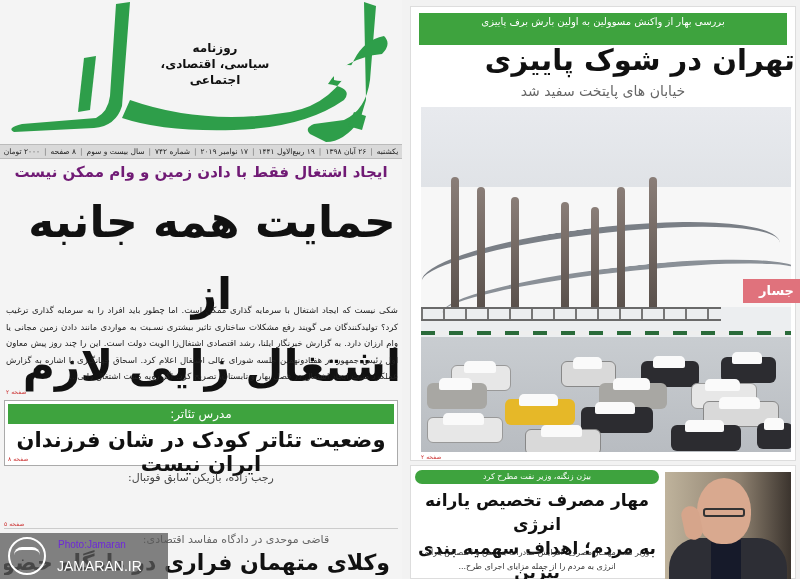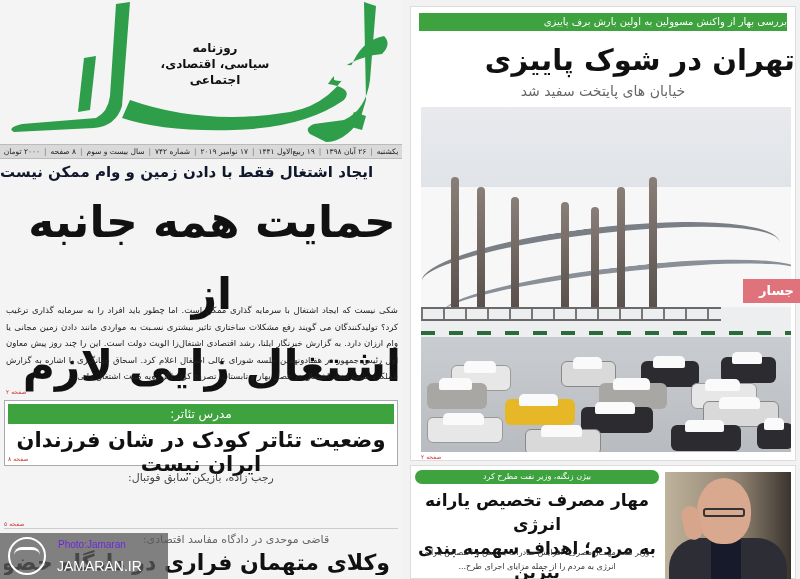--- a/index.html
+++ b/index.html
@@ -13,21 +13,21 @@
 
   .masthead { position: absolute; left: 0; top: 0; width: 402px; height: 146px; }
   .logo-svg { position: absolute; left: 4px; top: 0; width: 396px; height: 144px; }
   .tagline { position: absolute; left: 140px; top: 40px; width: 150px; text-align: center; font-weight: bold; color: #111; line-height: 1.35; }
   .tagline .t1 { font-size: 12px; display: block; }
   .tagline .t2 { font-size: 12px; display: block; }
 
   .dateline { position: absolute; left: 0; top: 144px; width: 402px; height: 15px; background: #d9d9d9; border-top: 1px solid #bbb; border-bottom: 1px solid #bbb; font-size: 7.5px; color: #222; display: flex; align-items: center; justify-content: center; gap: 4px; white-space: nowrap; overflow: hidden; }
   .dateline span.sep { color: #777; }
 
-  .kicker-1 { position: absolute; left: 0; top: 163px; width: 402px; text-align: left; font-size: 15px; color: #0f172a; font-weight: bold; }
+  .kicker-1 { position: absolute; left: 0; top: 163px; width: 402px; text-align: center; font-size: 15px; color: #701a75; font-weight: bold; }
   .headline-main { position: absolute; left: 6px; top: 186px; width: 392px; text-align: center; font-size: 44px; font-weight: bold; color: #111; line-height: 72px; letter-spacing: -1px; margin-left: 10px; }
 
   .lead-body { position: absolute; left: 6px; top: 302px; width: 392px; font-size: 8.5px; line-height: 16.5px; color: #222; text-align: justify; text-align-last: right; }
   .page-ref { position: absolute; font-size: 6px; color: #c33; }
 
   .box-theatre { position: absolute; left: 4px; top: 400px; width: 394px; height: 66px; border: 1px solid #aaa; background: #fff; }
   .box-theatre .bar { position: absolute; left: 3px; top: 3px; right: 3px; height: 20px; background: #3ea33e; color: #fff; font-size: 12px; text-align: center; line-height: 20px; }
   .box-theatre .hl { position: absolute; left: 0; right: 0; top: 27px; text-align: center; font-size: 21px; font-weight: bold; color: #111; }
 
   .kicker-2 { position: absolute; left: 0; top: 471px; width: 402px; text-align: center; font-size: 11px; color: #444; }
@@ -38,21 +38,21 @@
 
   .watermark { position: absolute; left: 0; top: 533px; width: 168px; height: 46px; background: rgba(90,90,90,0.75); direction: ltr; }
   .watermark .circle { position: absolute; left: 8px; top: 4px; width: 38px; height: 38px; border: 2px solid #fff; border-radius: 50%; }
   .watermark .circle-mark { position: absolute; left: 14px; top: 14px; width: 26px; height: 12px; border-top: 3px solid #fff; border-radius: 8px 8px 0 0; }
   .watermark .w1 { position: absolute; left: 58px; top: 6px; font-family: Liberation Sans, sans-serif; font-size: 10px; color: #6d28d9; }
   .watermark .w2 { position: absolute; left: 57px; top: 25px; font-family: "Liberation Sans", sans-serif; font-size: 14px; color: #fff; }
 
   
   .right-col { position: absolute; left: 404px; top: 0; width: 396px; height: 579px; background: #f2f2f2; }
   .top-box { position: absolute; left: 6px; top: 6px; width: 386px; height: 455px; background: #fff; border: 1px solid #ddd; }
-  .top-box .bar { position: absolute; left: 8px; top: 6px; width: 368px; height: 18px; background: #3ea33e; color: #fff; font-size: 10px; line-height: 18px; }
+  .top-box .bar { position: absolute; left: 8px; top: 6px; width: 368px; height: 32px; background: #3ea33e; color: #fff; font-size: 10px; text-align: center; line-height: 18px; }
   .top-box .hl { position: absolute; left: 0; right: 0; top: 36px; text-align: right; font-size: 29px; font-weight: bold; color: #111; }
   .top-box .sub { position: absolute; left: 0; right: 0; top: 76px; text-align: center; font-size: 14px; color: #666; }
 
   .photo { position: absolute; left: 10px; top: 100px; width: 370px; height: 345px; background: #eceef0; overflow: hidden; }
   .photo .sky { position: absolute; left: 0; top: 0; width: 100%; height: 90px; background: linear-gradient(#e8eaee, #dfe2e6); }
   .photo .snow { position: absolute; left: 0; top: 80px; width: 100%; height: 120px; background: #f7f7f7; }
   .photo .road-curve { position: absolute; left: 0; top: 120px; width: 360px; height: 70px; border-top: 6px solid #7a7f86; border-radius: 50% 70% 0 0; transform: rotate(-8deg); }
   .photo .road-curve2 { position: absolute; left: 20px; top: 160px; width: 360px; height: 50px; border-top: 5px solid #8a9097; border-radius: 60% 50% 0 0; transform: rotate(-6deg); }
   .photo .tree { position: absolute; width: 8px; background: linear-gradient(#8a7e78, #5a514c); border-radius: 4px 4px 0 0; }
   .photo .rail { position: absolute; left: 0; top: 200px; width: 300px; height: 14px; border-top: 2px solid #6a6a6a; border-bottom: 2px solid #6a6a6a; background: repeating-linear-gradient(90deg, #777 0 2px, transparent 2px 22px); }

